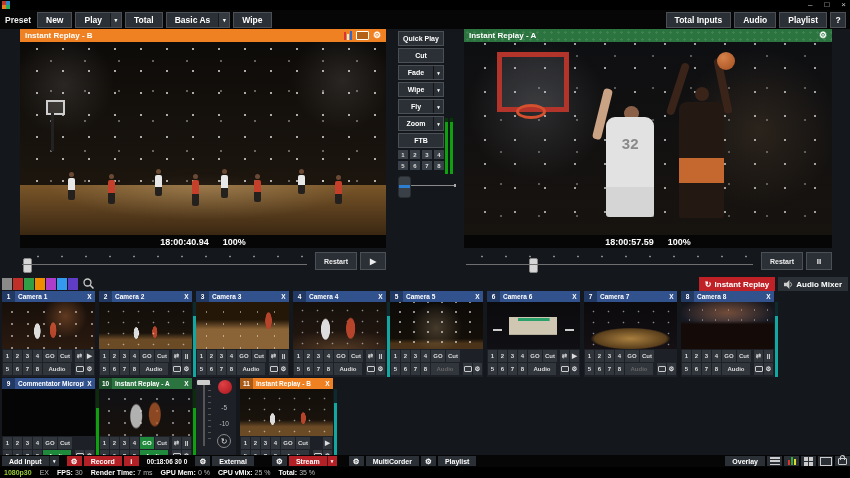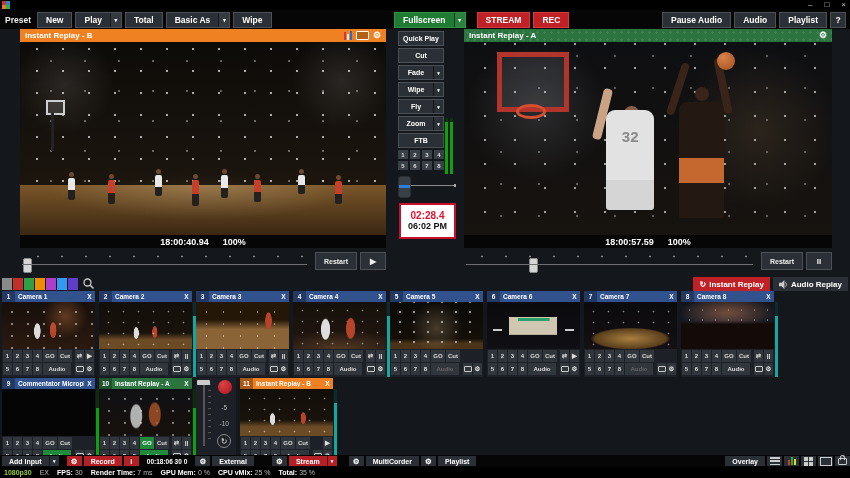--- a/index.html
+++ b/index.html
@@ -176,21 +176,21 @@
   .sceneR{background:
      radial-gradient(circle,rgba(255,255,255,.6) 0.8px,transparent 1.3px) 6px 14px/30px 24px,
      radial-gradient(circle,rgba(255,255,255,.3) 0.8px,transparent 1.3px) 18px 30px/38px 32px,
      radial-gradient(circle 70px at 20% 35%,rgba(200,210,225,.14),transparent),
      radial-gradient(circle 80px at 80% 45%,rgba(225,170,110,.12),transparent),
      linear-gradient(#0E0F12,#17130F);}
   .bbR{position:absolute;left:9%;top:5%;width:62px;height:50px;border:5px solid #B3342A;background:rgba(220,220,225,.10);}
   .bbR::after{content:'';position:absolute;left:14px;bottom:-12px;width:24px;height:9px;
      border:3px solid #D4502E;border-radius:50%;}
   .pwhite{position:absolute;left:37%;bottom:7%;width:60px;height:122px;}
-  .pwhite .bd{position:absolute;left:6px;top:10px;width:48px;height:100px;background:linear-gradient(#E2E2E2 0 70%,#d5d5d5 70%);
+  .pwhite .bd{position:absolute;left:6px;top:17px;width:48px;height:100px;background:linear-gradient(#E2E2E2 0 70%,#d5d5d5 70%);
      border-radius:9px 9px 3px 3px;display:flex;justify-content:center;padding-top:18px;box-sizing:border-box;
      font-size:15px;font-weight:bold;color:#8a8a8a;}
   .pwhite .hd{position:absolute;left:24px;top:6px;width:15px;height:15px;border-radius:50%;background:#8A6148;}
   .pwhite .arm{position:absolute;left:-2px;top:-12px;width:9px;height:52px;background:#caa284;border-radius:4px;transform:rotate(14deg);}
   .pdark{position:absolute;left:57%;bottom:9%;width:55px;height:140px;}
   .pdark .bd{position:absolute;left:5px;top:24px;width:45px;height:116px;
      background:linear-gradient(#241813 0 48%,#C4682F 48% 70%,#241813 70%);border-radius:8px 8px 3px 3px;}
   .pdark .hd{position:absolute;left:21px;top:9px;width:14px;height:14px;border-radius:50%;background:#3A241A;}
   .pdark .a1{position:absolute;left:0;top:-16px;width:8px;height:54px;background:#3A241A;border-radius:4px;transform:rotate(18deg);}
   .pdark .a2{position:absolute;right:2px;top:-20px;width:8px;height:56px;background:#3A241A;border-radius:4px;transform:rotate(-12deg);}
@@ -263,36 +263,23 @@
           <span class="lab">Total</span>
         </span>
       <span class="tbn">
           <span class="lab">Basic As</span>
           <span class="seg">▾</span>
         </span>
       <span class="tbn">
           <span class="lab">Wipe</span>
         </span>
     </div>
-    <div class="tg tg-mid">
-      <span class="tbn green">
-          <span class="lab">Fullscreen</span>
-          <span class="seg">▾</span>
-        </span>
-      <span style="width:5px"></span>
-      <span class="tbn red">
-          <span class="lab">STREAM</span>
-        </span>
-      <span class="tbn red">
-          <span class="lab">REC</span>
-        </span>
-    </div>
     <div class="tg tg-right">
       <span class="tbn">
-          <span class="lab">Pause Audio</span>
+          <span class="lab">Total Inputs</span>
         </span>
       <span class="tbn">
           <span class="lab">Audio</span>
         </span>
       <span class="tbn">
           <span class="lab">Playlist</span>
         </span>
       <span class="tbn q">
           <span class="lab">?</span>
         </span>
@@ -411,24 +398,20 @@
       <i></i>
       <i></i>
     </div>
 
   <div class="tbar">
     <span class="track"></span>
       <span class="enddot"></span>
     <span class="grip"></span>
   </div>
 
-  <div class="clock">
-    <span class="t1">02:28.4</span>
-    <span class="t2">06:02 PM</span>
-  </div>
 
   <div class="swatches">
     <i style="background: rgb(138, 138, 138);"></i>
       <i style="background: rgb(192, 48, 40);"></i>
       <i style="background: rgb(47, 158, 68);"></i>
       <i style="background: rgb(240, 140, 0);"></i>
       <i style="background: rgb(174, 62, 201);"></i>
       <i style="background: rgb(51, 154, 240);"></i>
       <i style="background: rgb(95, 61, 196);"></i>
       <svg class="mag" width="13" height="13" viewBox="0 0 13 13" style="order:9">
@@ -440,21 +423,21 @@
   <div class="irrow">
     <span class="irbtn">
       <span>↻</span>
       <span>Instant Replay</span>
     </span>
     <span class="ambtn">
       <svg width="9" height="9" viewBox="0 0 10 10">
         <polygon points="0,3 3,3 6,0 6,10 3,7 0,7" fill="#ccc"></polygon>
         <path d="M7.2,2.5 a3.5,3.5 0 0 1 0,5" fill="none" stroke="#ccc" stroke-width="1"></path>
       </svg>
-      <span>Audio Replay</span>
+      <span>Audio Mixer</span>
     </span>
   </div>
 
   <div class="irow row1" id="row1">
       <div class="tile t-blue">
       <div class="tile-title">
         <span class="tnum">1</span>
         <span class="ttext">Camera 1</span>
         <span class="tx">X</span>
       </div>

